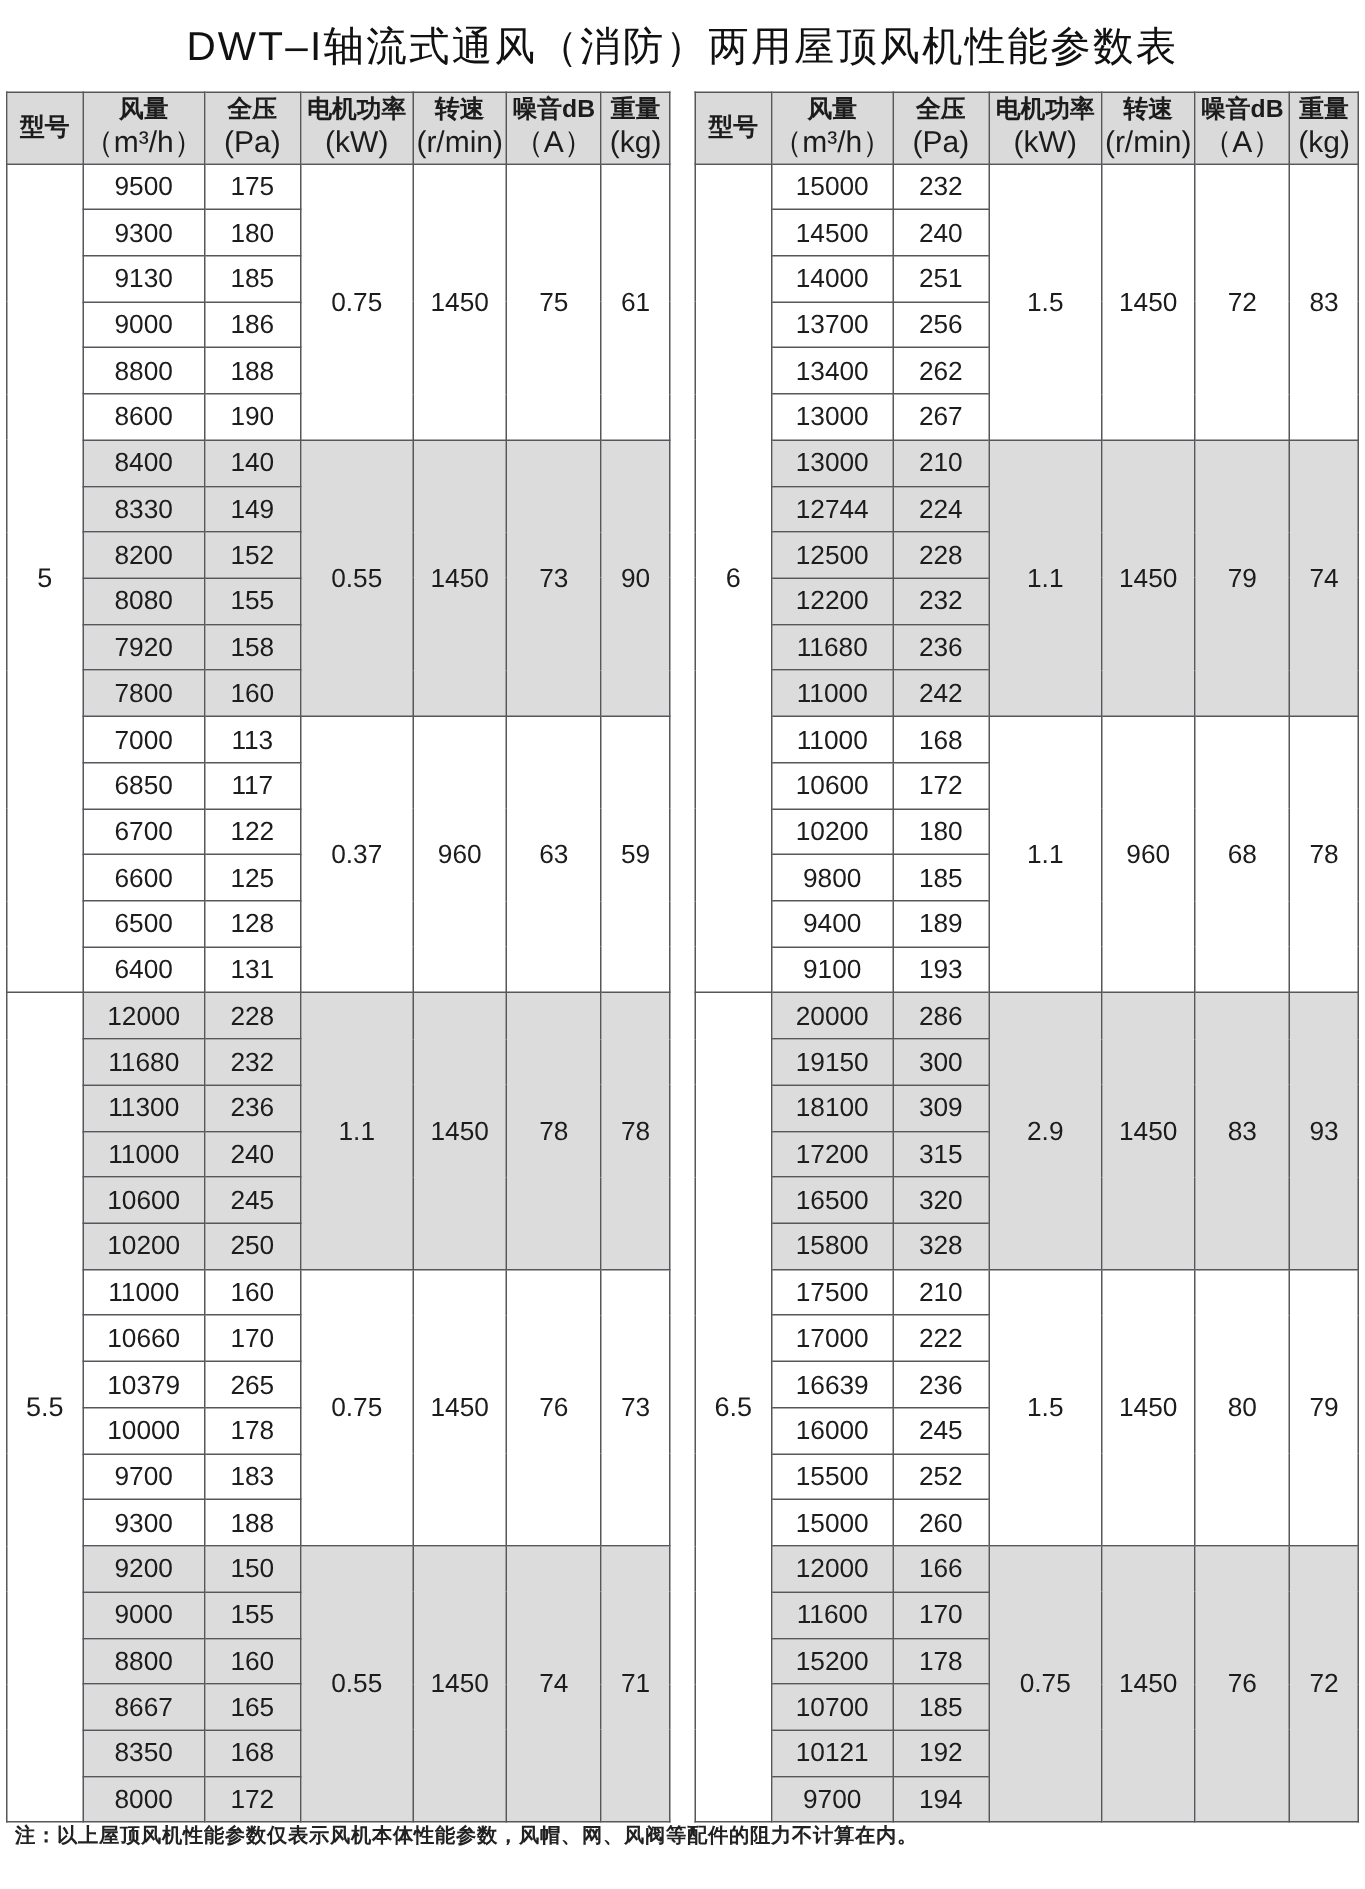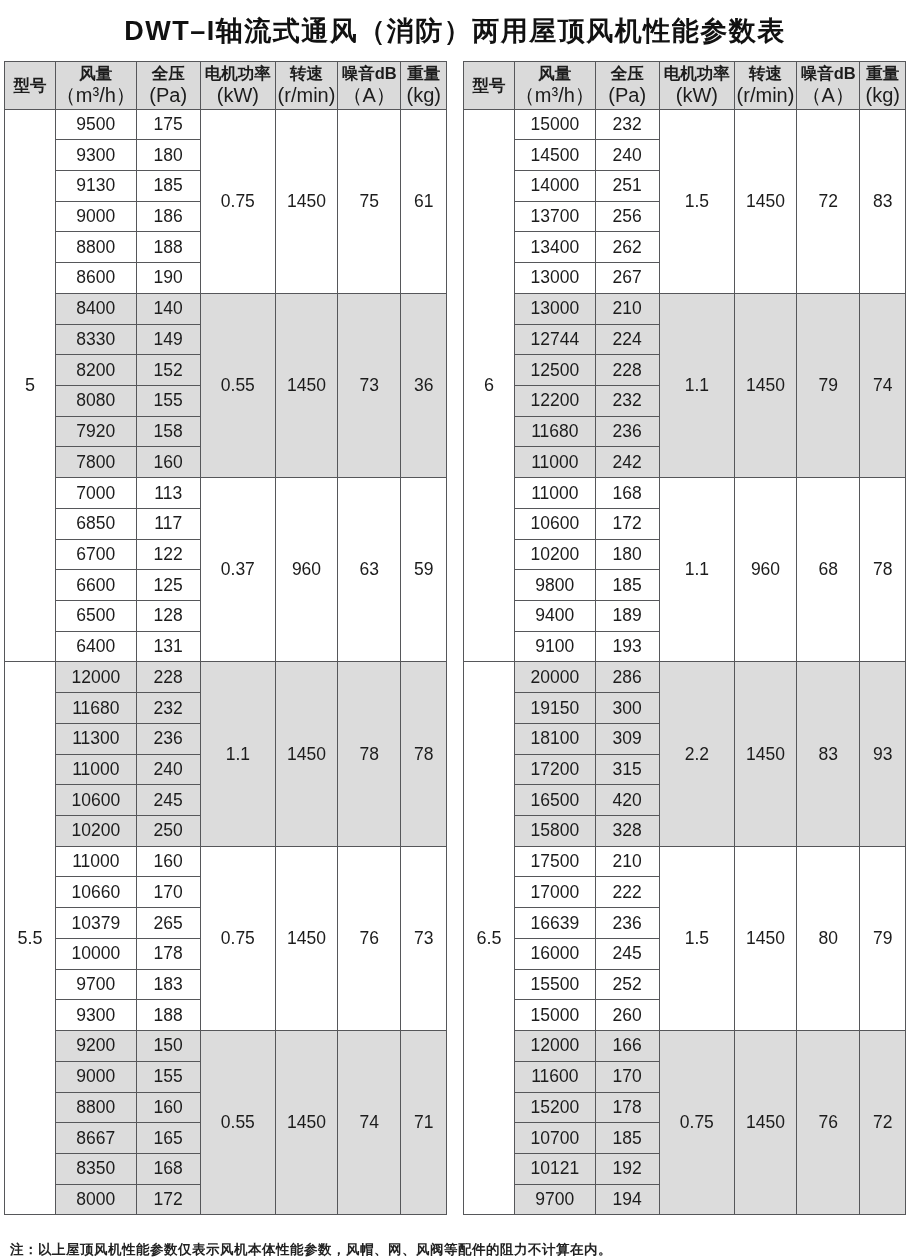--- a/index.html
+++ b/index.html
@@ -6,21 +6,21 @@
   html, body { width: 910px; background: #ffffff; }
   body {
     height: 1259px;
     font-family: "Liberation Sans", "DejaVu Sans", sans-serif;
     color: #1c1c1c;
     overflow: hidden;
   }
   .page-title {
     text-align: center;
     font-size: 27px;
-    font-weight: bold;
+    font-weight: normal;
     margin-top: 13px;
     letter-spacing: 1.5px;
     color: #111;
   }
   .tables-wrap {
     display: flex;
     gap: 16px;
     padding: 0 4px;
     margin-top: 12px;
   }
@@ -47,21 +47,21 @@
     height: 30.72px;
     background: #ffffff;
     font-weight: normal;
   }
   td.shaded { background: #dcdcdc; }
   td.model-cell { background: #ffffff; font-size: 18px; }
   .note {
     font-size: 13.5px;
     font-weight: bold;
     color: #222;
-    margin: 26px 0 0 10px;
+    margin: 0 0 0 10px;
     letter-spacing: 0.5px;
   }
 </style>
 </head>
 <body>
 
 <div class="page-title">DWT–I轴流式通风（消防）两用屋顶风机性能参数表</div>
 
 <div class="tables-wrap">
   <div>
@@ -135,21 +135,21 @@
           <tr>
             <td>8600</td>
             <td>190</td>
           </tr>
           <tr>
             <td class="shaded">8400</td>
             <td class="shaded">140</td>
             <td class="shaded" rowspan="6">0.55</td>
             <td class="shaded" rowspan="6">1450</td>
             <td class="shaded" rowspan="6">73</td>
-            <td class="shaded" rowspan="6">36</td>
+            <td class="shaded" rowspan="6">90</td>
           </tr>
           <tr>
             <td class="shaded">8330</td>
             <td class="shaded">149</td>
           </tr>
           <tr>
             <td class="shaded">8200</td>
             <td class="shaded">152</td>
           </tr>
           <tr>
@@ -405,40 +405,40 @@
             <td>189</td>
           </tr>
           <tr>
             <td>9100</td>
             <td>193</td>
           </tr>
           <tr>
             <td rowspan="18" class="model-cell">6.5</td>
             <td class="shaded">20000</td>
             <td class="shaded">286</td>
-            <td class="shaded" rowspan="6">2.2</td>
+            <td class="shaded" rowspan="6">2.9</td>
             <td class="shaded" rowspan="6">1450</td>
             <td class="shaded" rowspan="6">83</td>
             <td class="shaded" rowspan="6">93</td>
           </tr>
           <tr>
             <td class="shaded">19150</td>
             <td class="shaded">300</td>
           </tr>
           <tr>
             <td class="shaded">18100</td>
             <td class="shaded">309</td>
           </tr>
           <tr>
             <td class="shaded">17200</td>
             <td class="shaded">315</td>
           </tr>
           <tr>
             <td class="shaded">16500</td>
-            <td class="shaded">420</td>
+            <td class="shaded">320</td>
           </tr>
           <tr>
             <td class="shaded">15800</td>
             <td class="shaded">328</td>
           </tr>
           <tr>
             <td>17500</td>
             <td>210</td>
             <td rowspan="6">1.5</td>
             <td rowspan="6">1450</td>

